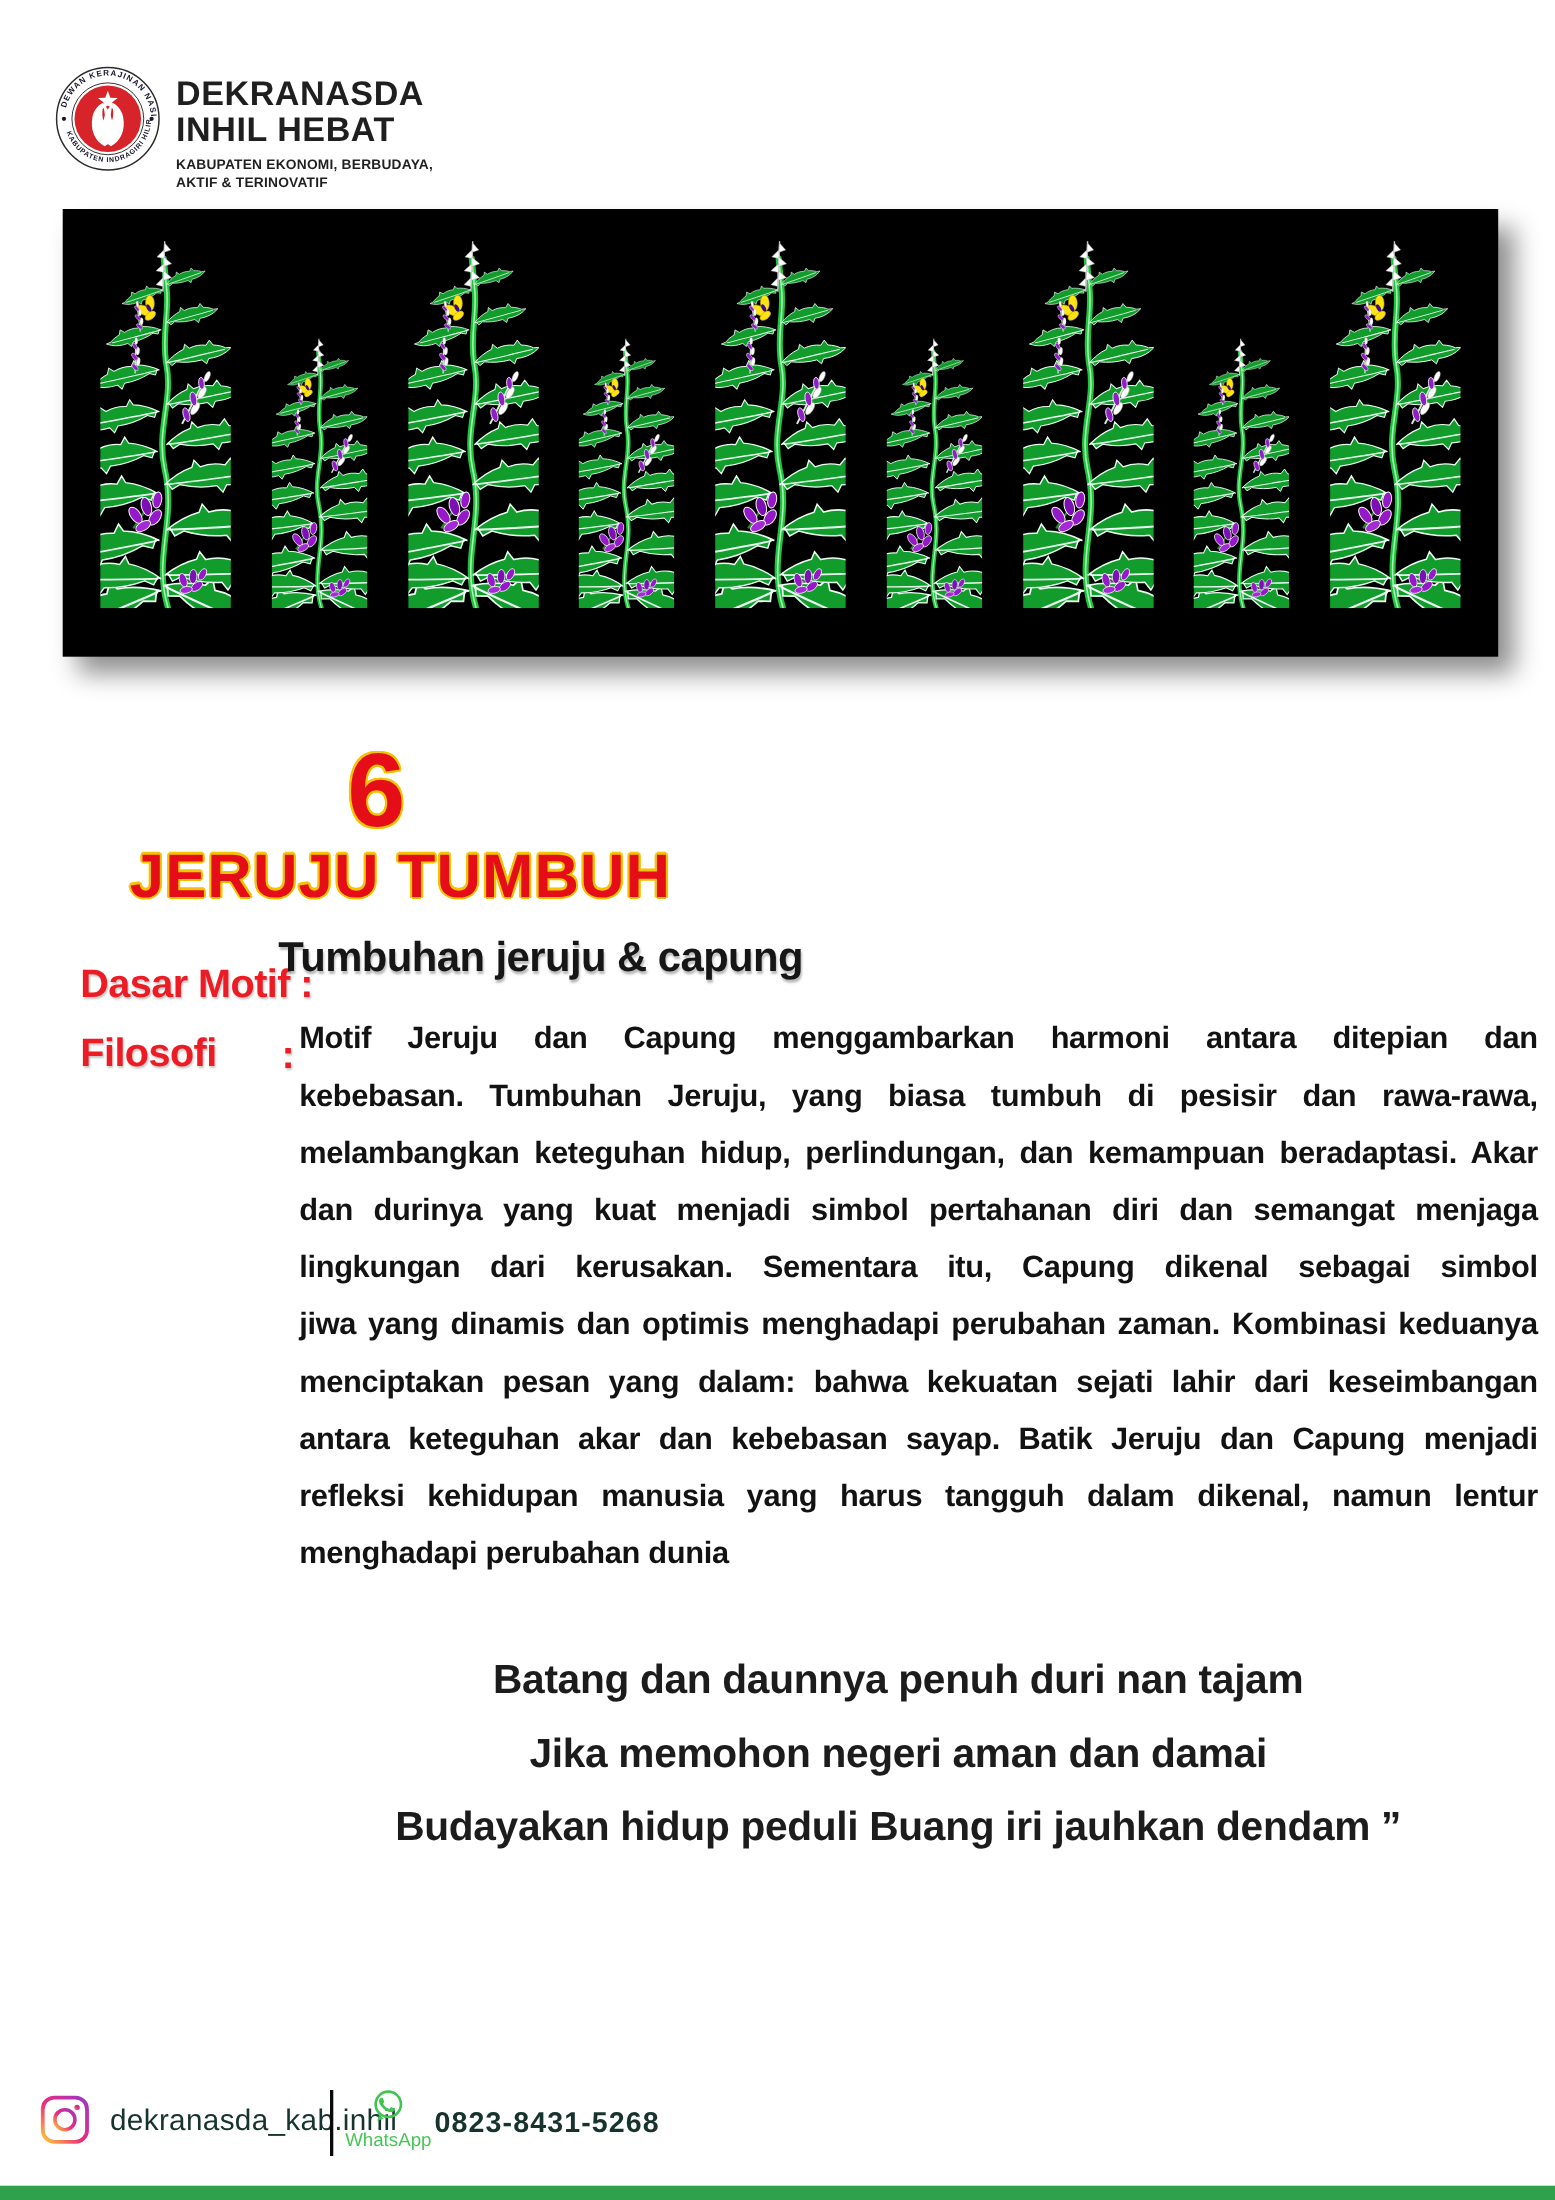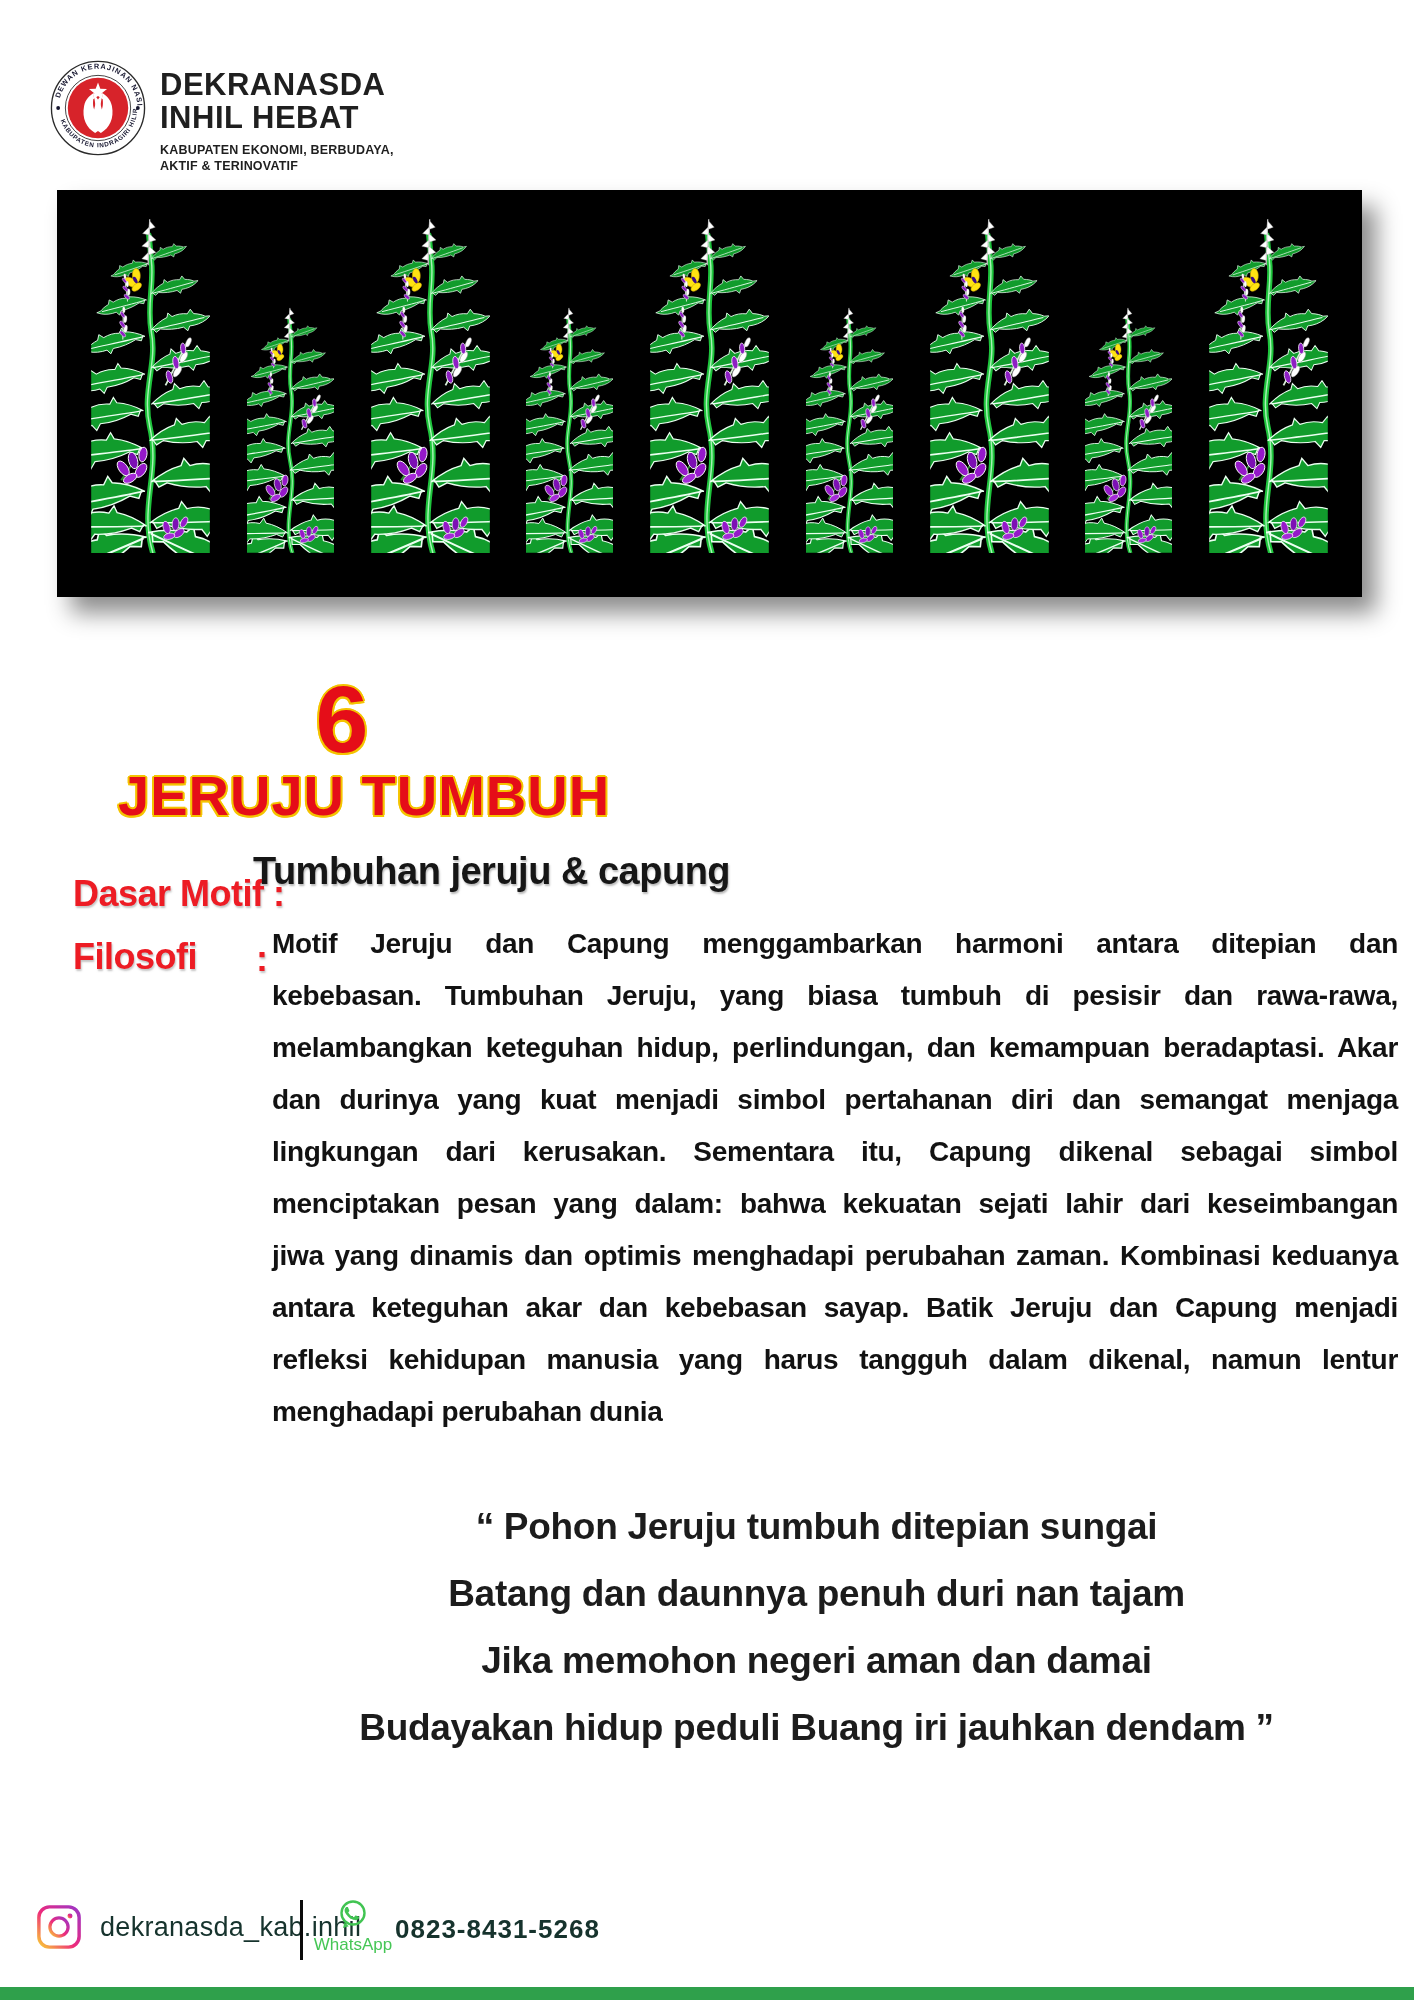--- a/index.html
+++ b/index.html
@@ -209,29 +209,28 @@
   <div class="label-red dasar-label">Dasar Motif :</div>
   <div class="dasar-value">Tumbuhan jeruju &amp; capung</div>
   <div class="label-red filosofi-label">Filosofi</div>
   <div class="label-red filosofi-colon">:</div>
   <div class="filosofi-paragraph" id="filosofi-paragraph">
       <div class="pline">Motif Jeruju dan Capung menggambarkan harmoni antara ditepian dan</div>
       <div class="pline">kebebasan. Tumbuhan Jeruju, yang biasa tumbuh di pesisir dan rawa-rawa,</div>
       <div class="pline">melambangkan keteguhan hidup, perlindungan, dan kemampuan beradaptasi. Akar</div>
       <div class="pline">dan durinya yang kuat menjadi simbol pertahanan diri dan semangat menjaga</div>
       <div class="pline">lingkungan dari kerusakan. Sementara itu, Capung dikenal sebagai simbol</div>
+      <div class="pline">jiwa yang dinamis dan optimis menghadapi perubahan zaman. Kombinasi keduanya</div>
       <div class="pline">menciptakan pesan yang dalam: bahwa kekuatan sejati lahir dari keseimbangan</div>
-      <div class="pline">jiwa yang dinamis dan optimis menghadapi perubahan zaman. Kombinasi keduanya</div>
       <div class="pline">antara keteguhan akar dan kebebasan sayap. Batik Jeruju dan Capung menjadi</div>
       <div class="pline">refleksi kehidupan manusia yang harus tangguh dalam dikenal, namun lentur</div>
       <div class="pline last">menghadapi perubahan dunia</div>
     </div>
 
   <div class="poem" id="poem">
-      <div class="qline">“ Pohon Jeruju tumbuh ditepian sungai</div>
       <div class="qline">Batang dan daunnya penuh duri nan tajam</div>
       <div class="qline">Jika memohon negeri aman dan damai</div>
       <div class="qline">Budayakan hidup peduli Buang iri jauhkan dendam ”</div>
     </div>
 
   <div class="footer">
     <svg class="ig-icon" viewBox="0 0 48 48">
       <defs>
         <linearGradient id="igGrad" x1="0%" y1="100%" x2="100%" y2="0%">
           <stop offset="0%" stop-color="#f9ce34"></stop>

